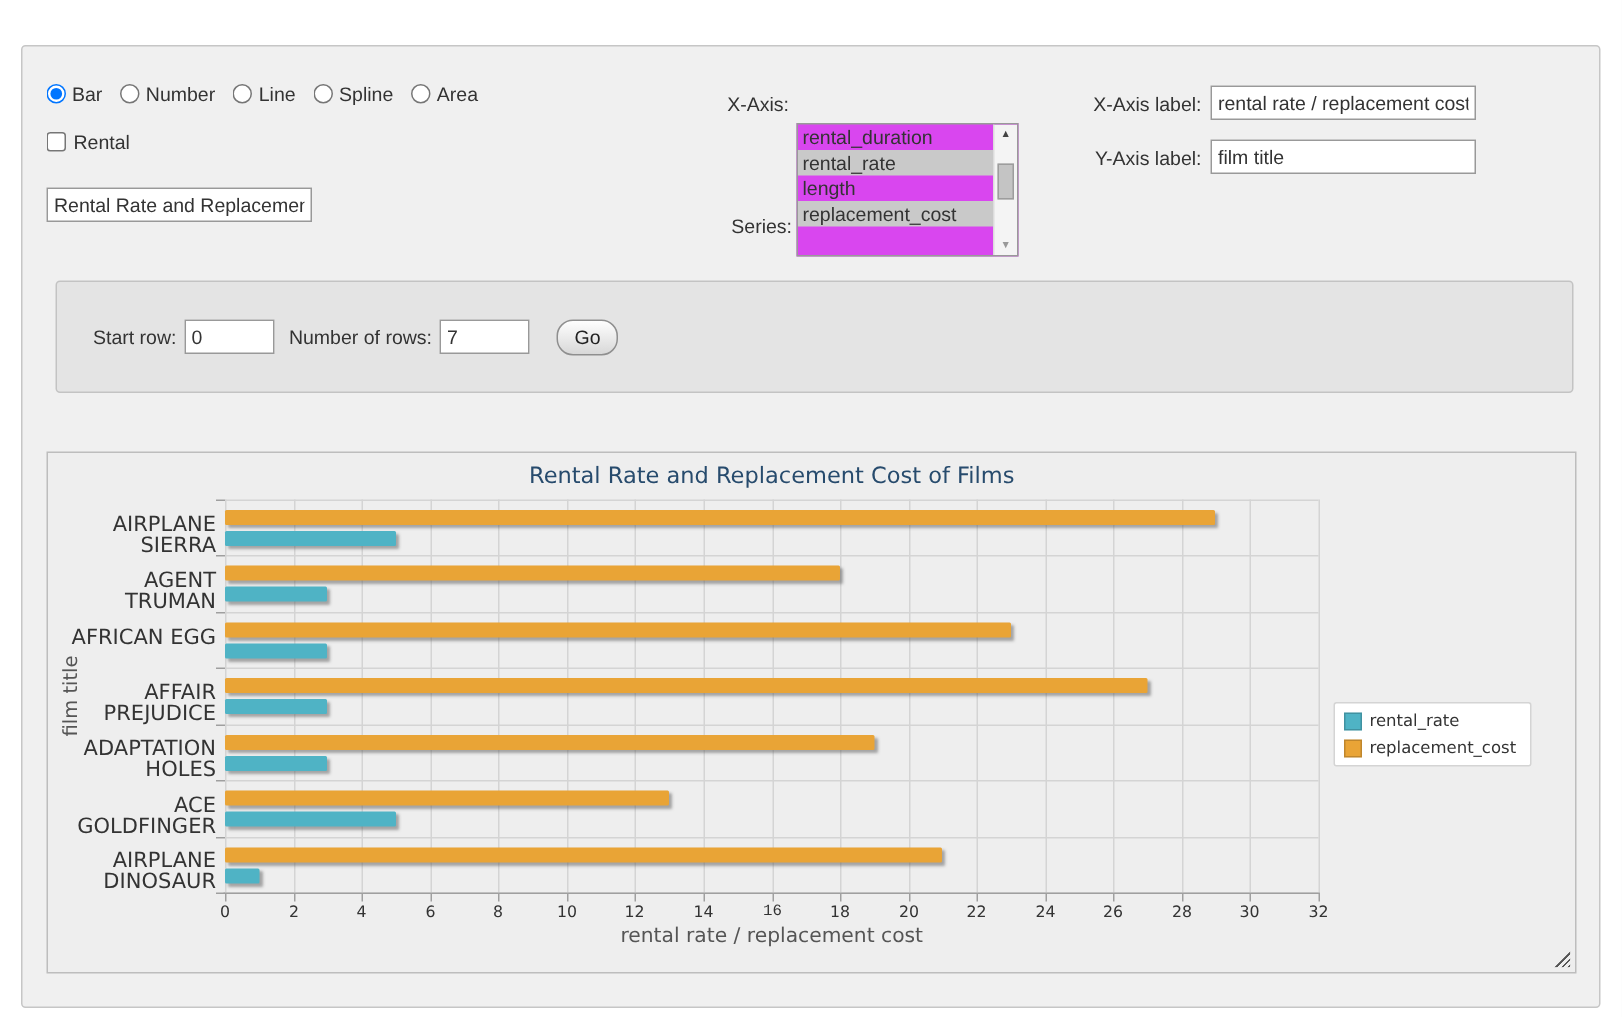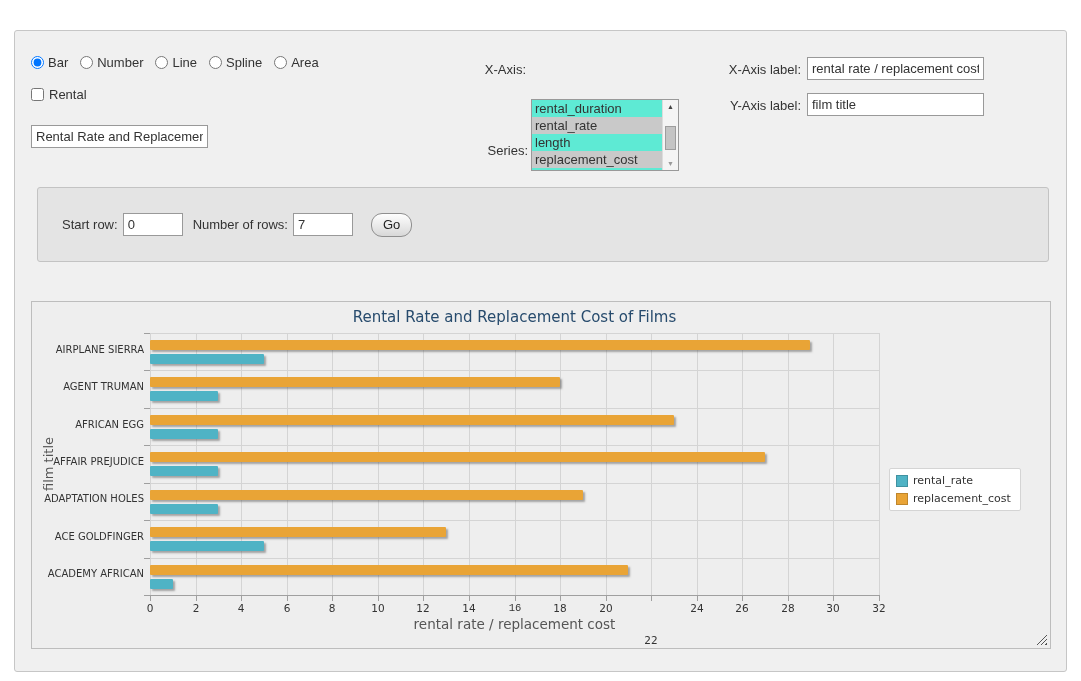--- a/index.html
+++ b/index.html
@@ -18,22 +18,22 @@
        color:#333;padding:2px 4px;box-sizing:border-box}
   .title-input{position:absolute;left:16px;top:94px;width:177px;height:23px}
   .lbl{position:absolute;text-align:right;white-space:nowrap}
   .xaxis-lbl{left:420px;top:31px;width:91px}
   .series-lbl{left:420px;top:112px;width:93px}
   .xaxlab-lbl{left:676px;top:31px;width:110px}
   .yaxlab-lbl{left:676px;top:67px;width:110px}
   .x-select{position:absolute;left:514px;top:27px;width:154px;height:23px;border:1px solid #999;
             background:#fff;display:flex;align-items:center;padding:0 5px;box-sizing:border-box;cursor:default}
   .x-select .arrow{margin-left:auto;font-size:8px;color:#222}
-  .listbox{position:absolute;left:516px;top:68px;width:148px;height:72px;border:1px solid #999;
-           background:#5eead4;box-sizing:border-box;display:flex;overflow:hidden}
+  .listbox{position:absolute;left:516px;top:51px;width:148px;height:89px;border:1px solid #999;
+           background:#d946ef;box-sizing:border-box;display:flex;overflow:hidden}
   .opts{flex:1;overflow:hidden}
   .opt{height:17px;line-height:17px;padding:0 3px;white-space:nowrap}
   .opt.sel{background:#c9c9c9}
   .sbar{width:15px;background:#f4f4f4;border-left:1px solid #dcdcdc;display:flex;
         flex-direction:column;align-items:center}
   .sb-up{font-size:7px;color:#444;height:13px;line-height:13px}
   .sb-dn{font-size:7px;color:#999;height:13px;line-height:13px;margin-top:auto}
   .sb-thumb{width:11px;height:24px;background:#c4c4c4;border:1px solid #9d9d9d;margin-top:13px;box-sizing:border-box}
   .xaxlab-input{position:absolute;left:792px;top:26px;width:177px;height:23px}
   .yaxlab-input{position:absolute;left:792px;top:62px;width:177px;height:23px}
@@ -48,21 +48,21 @@
   
   .chart{position:absolute;left:16px;top:270px;width:1018px;height:346px;background:#eeeeee;
          border:1px solid #bdbdbd;box-sizing:content-box}
   .chart-title{position:absolute;left:118px;top:6px;width:729px;text-align:center;
                font-family:"DejaVu Sans",sans-serif;font-size:15px;color:#274b6d}
   .plot{position:absolute;left:118px;top:31px;width:729px;height:262px}
   .vgrid{position:absolute;top:0;bottom:0;width:1px;background:#d4d4d4}
   .hgrid{position:absolute;left:0;right:0;height:1px;background:#d4d4d4}
   .bar{position:absolute;height:10px;box-shadow:2px 2px 2px rgba(90,90,90,.5);border-radius:1px}
   .cat-label{position:absolute;left:0;width:112px;text-align:right;font-family:"DejaVu Sans",sans-serif;
-             font-size:10px;color:#333;height:14px;line-height:14px}
+             font-size:14px;color:#333;height:14px;line-height:14px}
   .xline{position:absolute;left:117px;top:293px;width:731px;height:1px;background:#9f9f9f}
   .xtick{position:absolute;top:294px;width:1px;height:5px;background:#9f9f9f}
   .ytick{position:absolute;left:112px;width:6px;height:1px;background:#9f9f9f}
   .xtick-label{position:absolute;top:300px;width:36px;text-align:center;
                font-family:"DejaVu Sans",sans-serif;font-size:10.5px;color:#333}
   .xaxis-title{position:absolute;left:118px;top:314px;width:729px;text-align:center;
                font-family:"DejaVu Sans",sans-serif;font-size:13.5px;color:#555}
   .yaxis-title{position:absolute;left:16px;top:162px;transform:translate(-50%,-50%) rotate(-90deg);
                font-family:"DejaVu Sans",sans-serif;font-size:13px;color:#555;white-space:nowrap}
   .chart-legend{position:absolute;left:857px;top:166px;background:#fff;border:1px solid #d4d4d4;
@@ -213,21 +213,21 @@
         <div class="xtick-label" style="left: 373px;">12</div>
         <div class="xtick" style="left: 437px;"></div>
         <div class="xtick-label" style="left: 419px;">14</div>
         <div class="xtick" style="left: 483px;"></div>
         <div class="xtick-label" style="left: 465px; font-family: Liberation Mono, monospace;">16</div>
         <div class="xtick" style="left: 528px;"></div>
         <div class="xtick-label" style="left: 510px;">18</div>
         <div class="xtick" style="left: 574px;"></div>
         <div class="xtick-label" style="left: 556px;">20</div>
         <div class="xtick" style="left: 619px;"></div>
-        <div class="xtick-label" style="left: 601px; margin-top: 32px;">22</div>
+        <div class="xtick-label" style="left: 601px;">22</div>
         <div class="xtick" style="left: 665px;"></div>
         <div class="xtick-label" style="left: 647px;">24</div>
         <div class="xtick" style="left: 710px;"></div>
         <div class="xtick-label" style="left: 692px;">26</div>
         <div class="xtick" style="left: 756px;"></div>
         <div class="xtick-label" style="left: 738px;">28</div>
         <div class="xtick" style="left: 801px;"></div>
         <div class="xtick-label" style="left: 783px;">30</div>
         <div class="xtick" style="left: 847px;"></div>
         <div class="xtick-label" style="left: 829px;">32</div>
@@ -238,16 +238,16 @@
         <div class="ytick" style="top: 181px;"></div>
         <div class="ytick" style="top: 218px;"></div>
         <div class="ytick" style="top: 256px;"></div>
         <div class="ytick" style="top: 293px;"></div>
         <div class="cat-label" style="top: 41px;">AIRPLANE SIERRA</div>
         <div class="cat-label" style="top: 78px;">AGENT TRUMAN</div>
         <div class="cat-label" style="top: 116px;">AFRICAN EGG</div>
         <div class="cat-label" style="top: 153px;">AFFAIR PREJUDICE</div>
         <div class="cat-label" style="top: 190px;">ADAPTATION HOLES</div>
         <div class="cat-label" style="top: 228px;">ACE GOLDFINGER</div>
-        <div class="cat-label" style="top: 265px;">ACADEMY AFRICAN</div>
+        <div class="cat-label" style="top: 265px;">AIRPLANE DINOSAUR</div>
       </div>
   </div>
 </div>
 
 </body></html>

